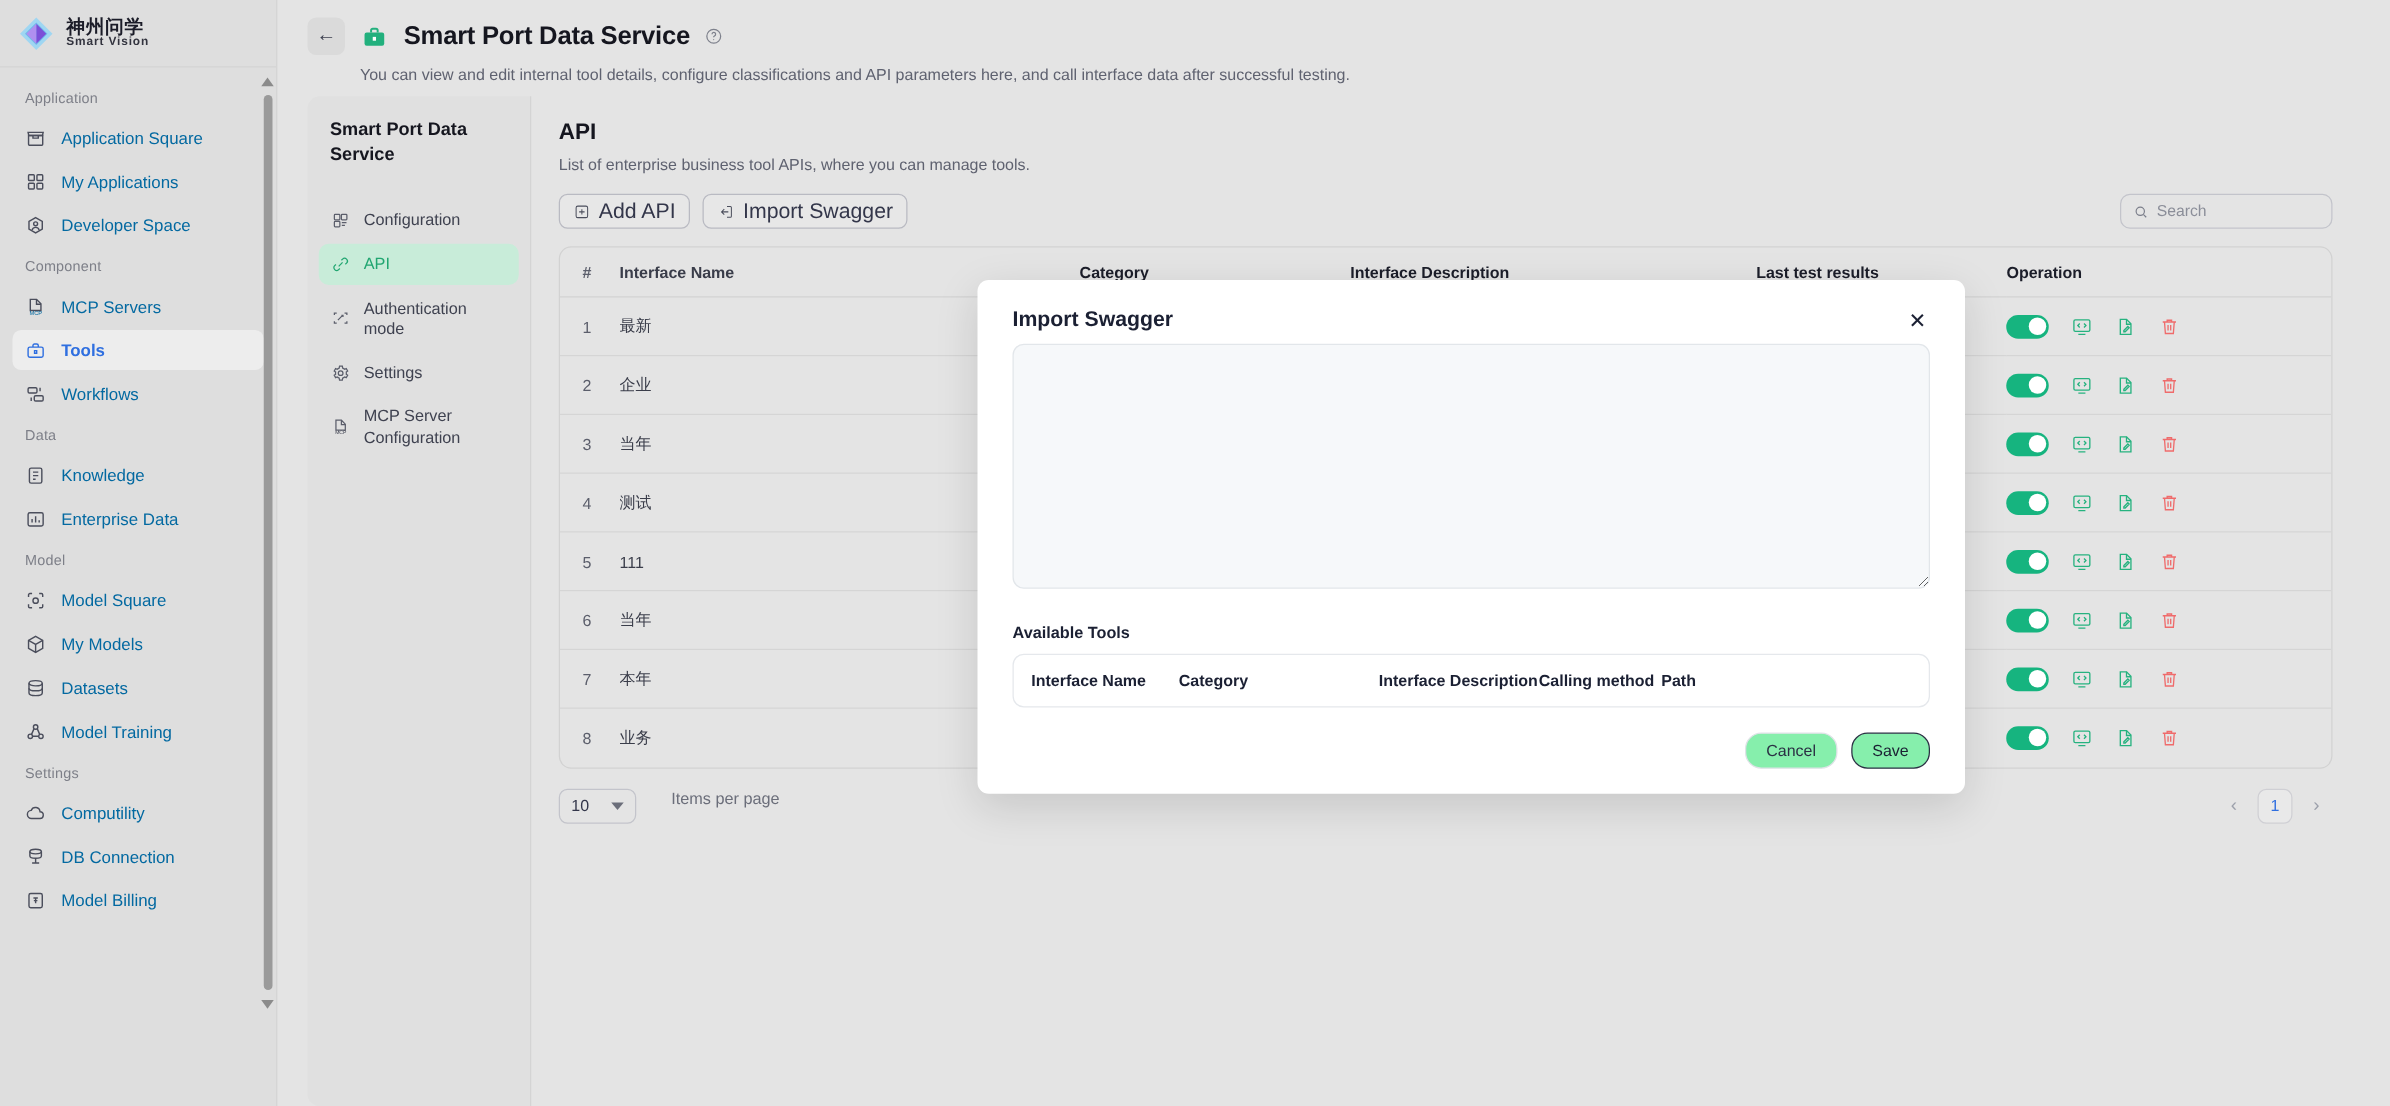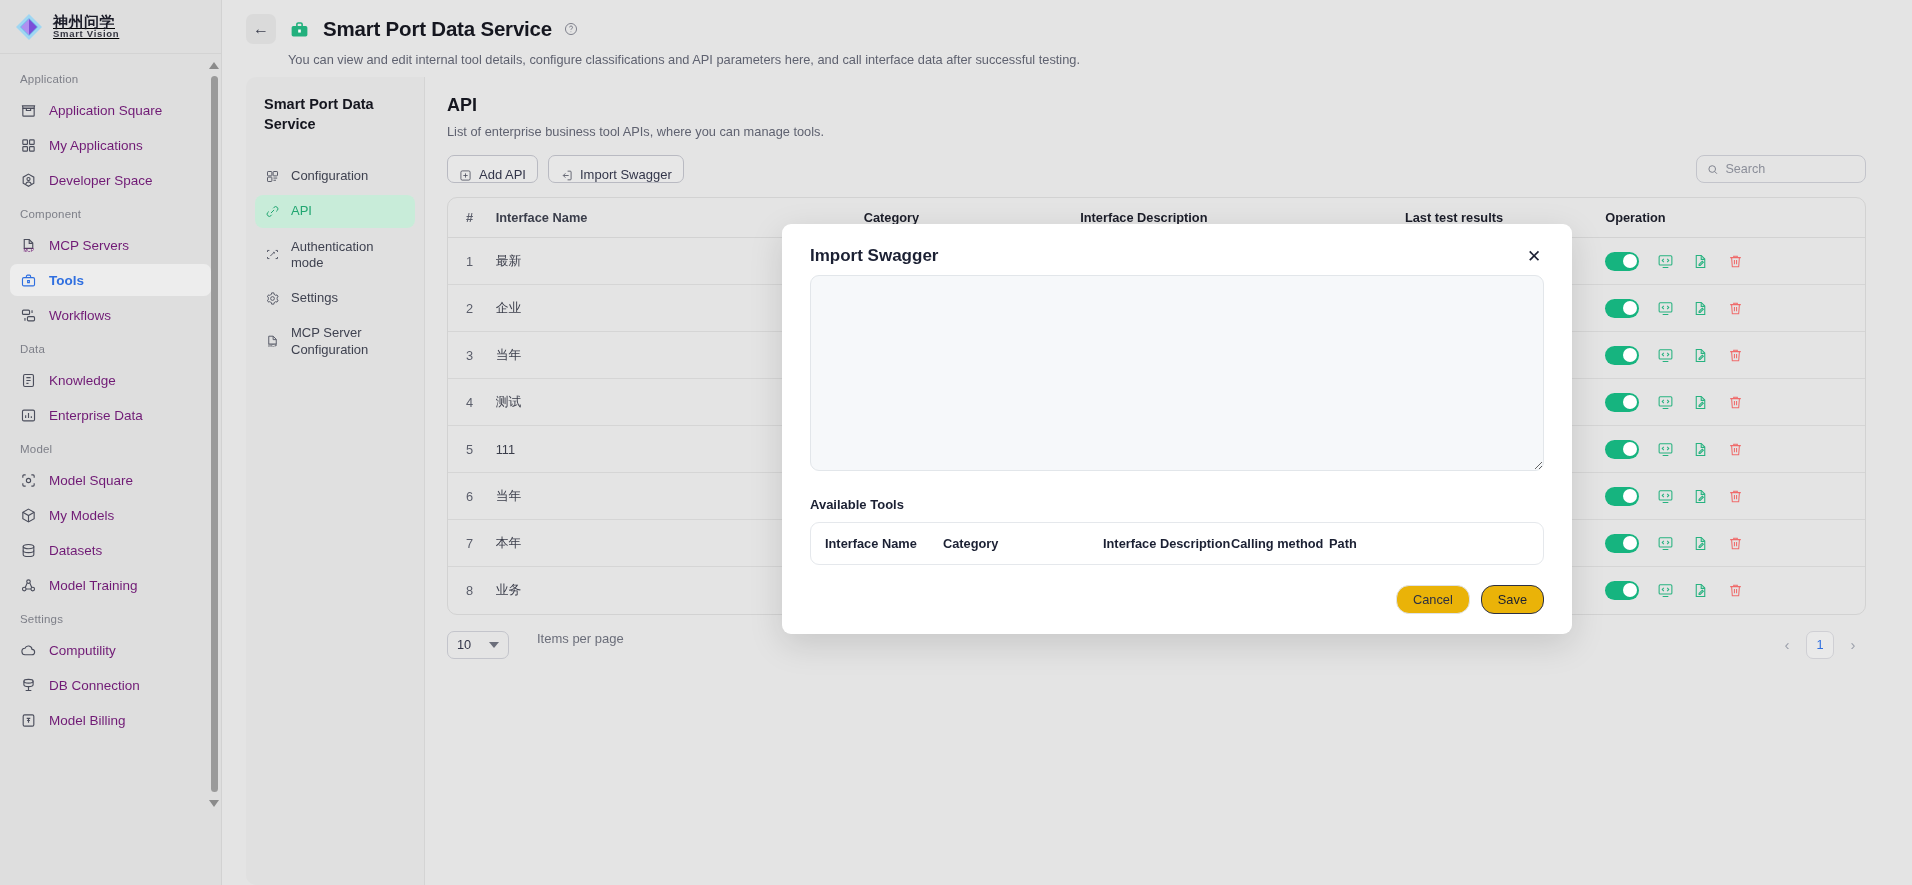--- a/index.html
+++ b/index.html
@@ -18,36 +18,36 @@
     background: #dedede;
     border-right: 1px solid #d2d2d2;
     display: flex; flex-direction: column;
     position: relative; flex: 0 0 222px;
   }
   .brand {
     height: 54px; display: flex; align-items: center; gap: 9px;
     padding: 0 14px; border-bottom: 1px solid #d3d3d3;
   }
   .logo-diamond { width: 30px; height: 30px; flex: 0 0 30px; }
-  .brand-text { display: flex; flex-direction: column; line-height: 1.02; text-decoration: underline; }
+  .brand-text { display: flex; flex-direction: column; line-height: 1.02; }
   .brand-cn { font-size: 15px; font-weight: 700; color: #1b1c28; letter-spacing: .5px; }
   .brand-en { font-size: 9.5px; font-weight: 700; color: #33343f; letter-spacing: .7px; }
 
   .nav-scroll {
     flex: 1; overflow: hidden; position: relative;
     padding: 10px 10px 0 10px;
   }
   .nav-group-label {
     font-size: 11.5px; color: #7d7f88; padding: 9px 8px 6px 10px; letter-spacing: .2px;
   }
   .nav-item {
     display: flex; align-items: center; gap: 12px;
     height: 32px; padding: 0 10px; margin: 3px 0;
     border-radius: 7px; cursor: pointer;
-    color: #701a75; font-size: 13.5px;
+    color: #0369a1; font-size: 13.5px;
   }
   .nav-item.active { background: #ededed; color: #2f6fe0; font-weight: 600; }
   .nav-item.active svg { stroke: #2f6fe0; }
   .nav-item svg { width: 17px; height: 17px; flex: 0 0 17px; stroke: #4b4e5c; fill: none; stroke-width: 1.6; }
   .nav-label { white-space: nowrap; }
   .sb-thumb {
     position: absolute; right: 3px; top: 76px; width: 7px; height: 716px;
     background: #9a9a9a; border-radius: 4px;
   }
   .sb-arrow { position: absolute; right: 2px; width: 0; height: 0; }
@@ -94,22 +94,22 @@
 
   .panel {
     flex: 1; background: #e4e4e4; border-left: 1px solid #d4d4d4;
     padding: 18px 22px 0 22px; min-width: 0; display: flex; flex-direction: column;
   }
   .panel-title { font-size: 18px; font-weight: 700; color: #15161f; }
   .panel-sub { font-size: 12.8px; color: #5f6270; margin-top: 8px; }
 
   .toolbar { display: flex; align-items: center; gap: 10px; margin-top: 16px; position: relative; }
   .btn {
-    display: inline-flex; align-items: flex-end; gap: 7px;
-    height: 28px; padding: 0 11px; font-size: 13px;
+    display: inline-flex; align-items: center; gap: 7px;
+    height: 28px; padding: 0 11px; font-size: 17px;
     border: 1px solid #b9bac2; border-radius: 7px;
     background: #e7e7e7; color: #33364a; cursor: pointer; white-space: nowrap;
   }
   .btn svg { width: 13px; height: 13px; stroke: #4b4e5c; fill: none; stroke-width: 1.5; }
   .search-box {
     position: absolute; right: 0; top: 0;
     width: 170px; height: 28px; border: 1px solid #c3c4cb; border-radius: 8px;
     display: flex; align-items: center; gap: 7px; padding: 0 10px; background: #e4e4e4;
   }
   .search-box input {
@@ -197,21 +197,21 @@
   .sub-label { font-size: 13px; font-weight: 700; color: #1b2033; margin-top: 22px; }
   .tools-table {
     margin-top: 10px; border: 1px solid #e5e8ec; border-radius: 9px;
     padding: 13px 14px; display: flex; align-items: center;
   }
   .tt-h { font-size: 12.8px; font-weight: 700; color: #1b2033; }
   .tt-1 { width: 118px; } .tt-2 { width: 160px; } .tt-3 { width: 128px; } .tt-4 { width: 98px; }
   .modal-foot { display: flex; justify-content: flex-end; gap: 11px; margin-top: 20px; }
   .mbtn {
     height: 29px; padding: 0 16px; border-radius: 13px; font-size: 12.8px;
-    cursor: pointer; background: #eab308; font-family: "Liberation Sans", sans-serif;
+    cursor: pointer; background: #86efac; font-family: "Liberation Sans", sans-serif;
   }
   .mbtn.cancel { border: 1px solid #dfe2e7; color: #2b3044; }
   .mbtn.save { border: 1px solid #2b3044; color: #1b2033; }
 </style>
 </head>
 <body>
 
 <div class="app">
 
   <aside class="sidebar">

